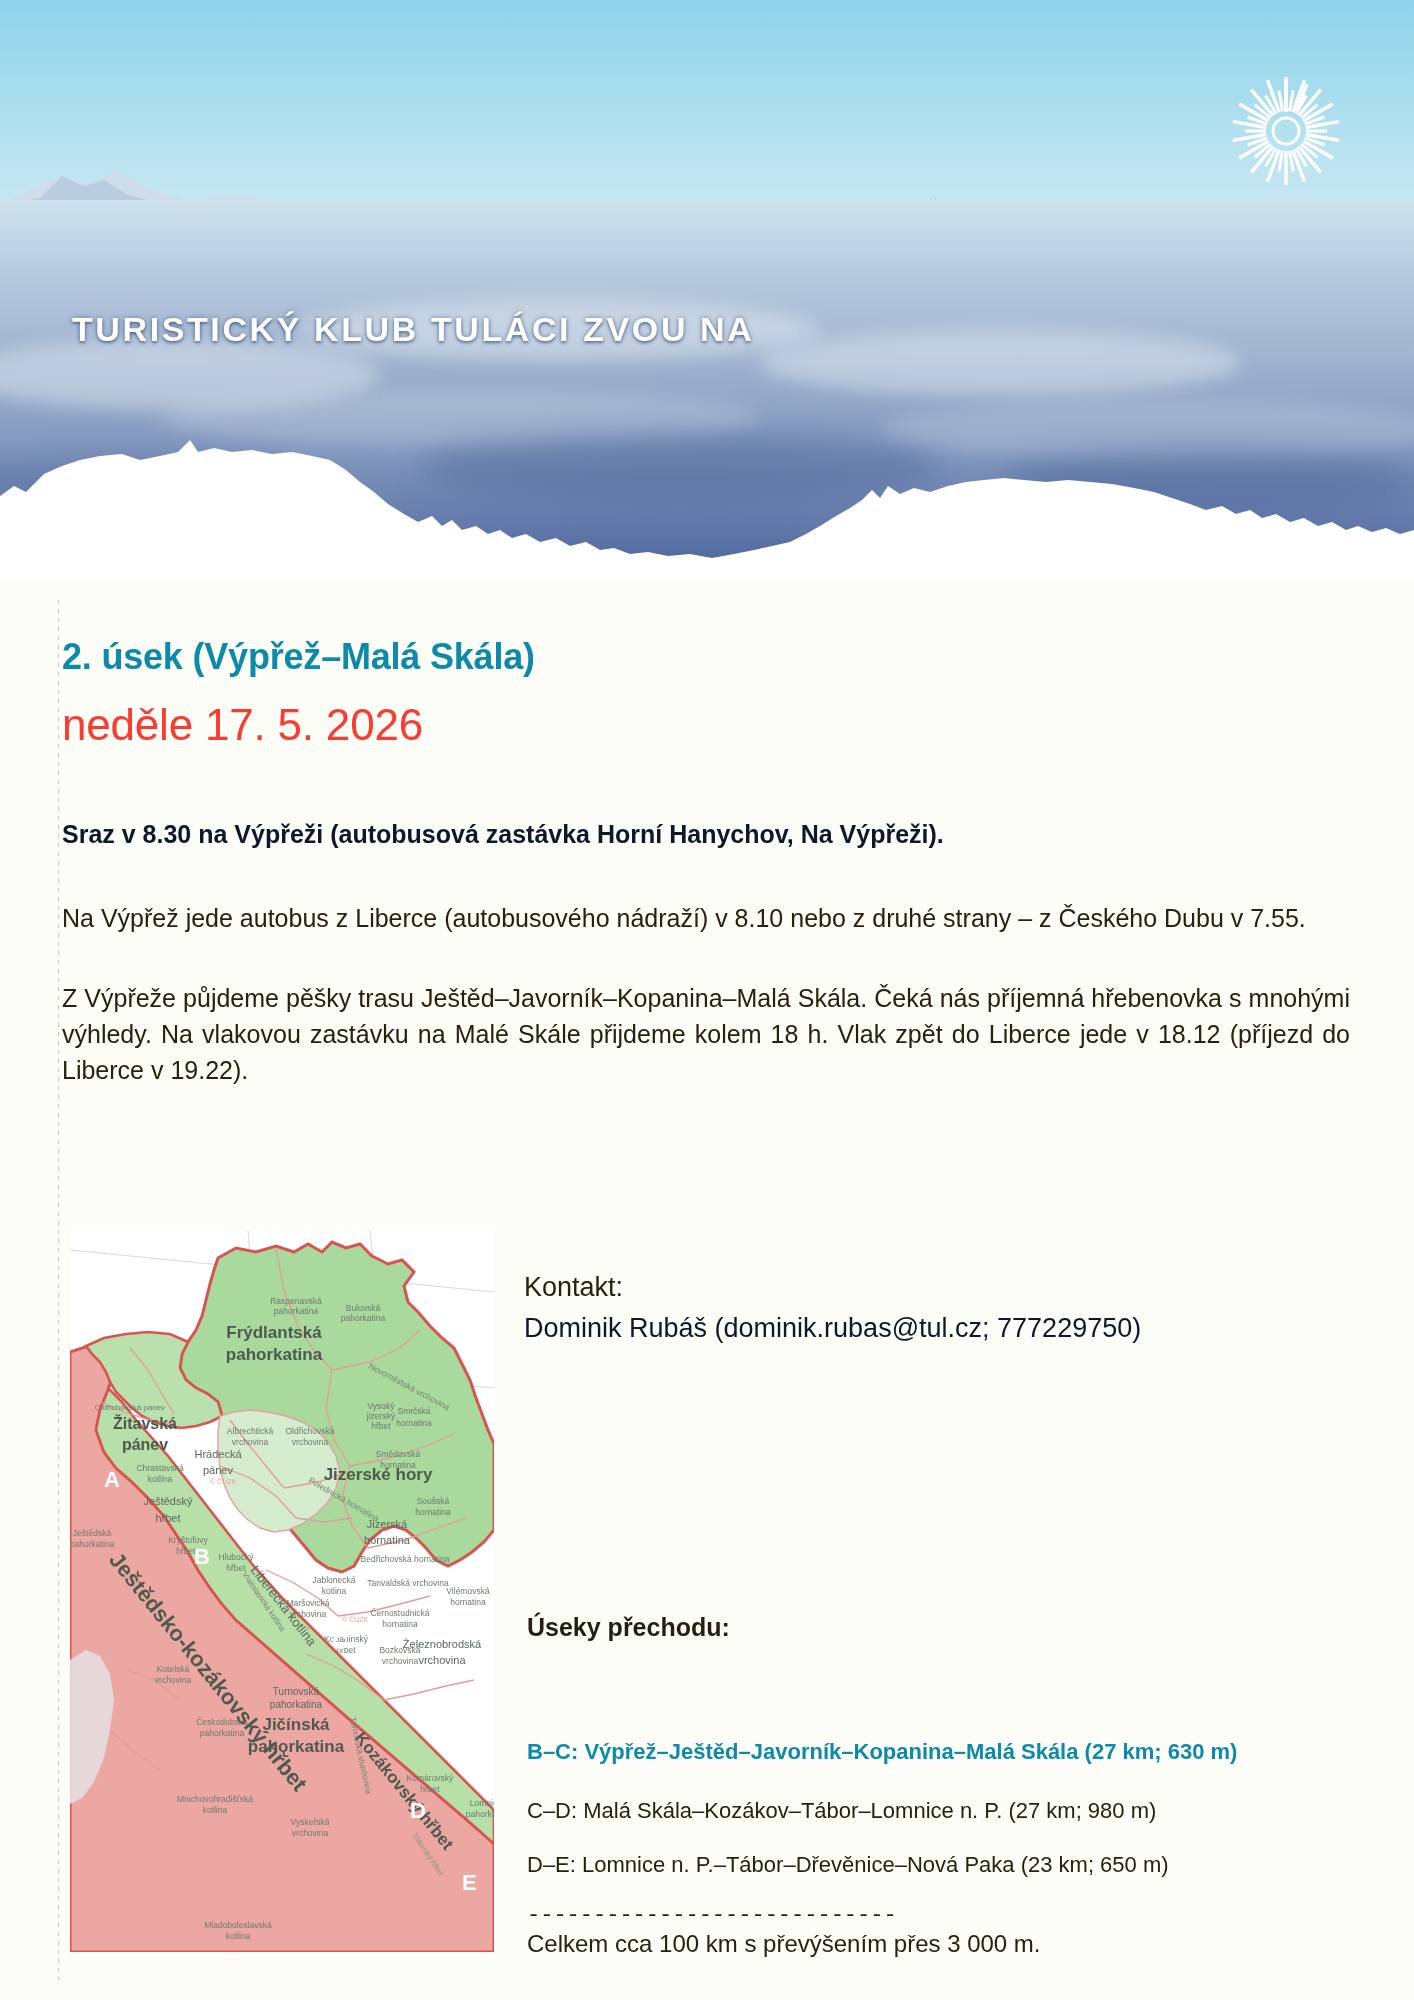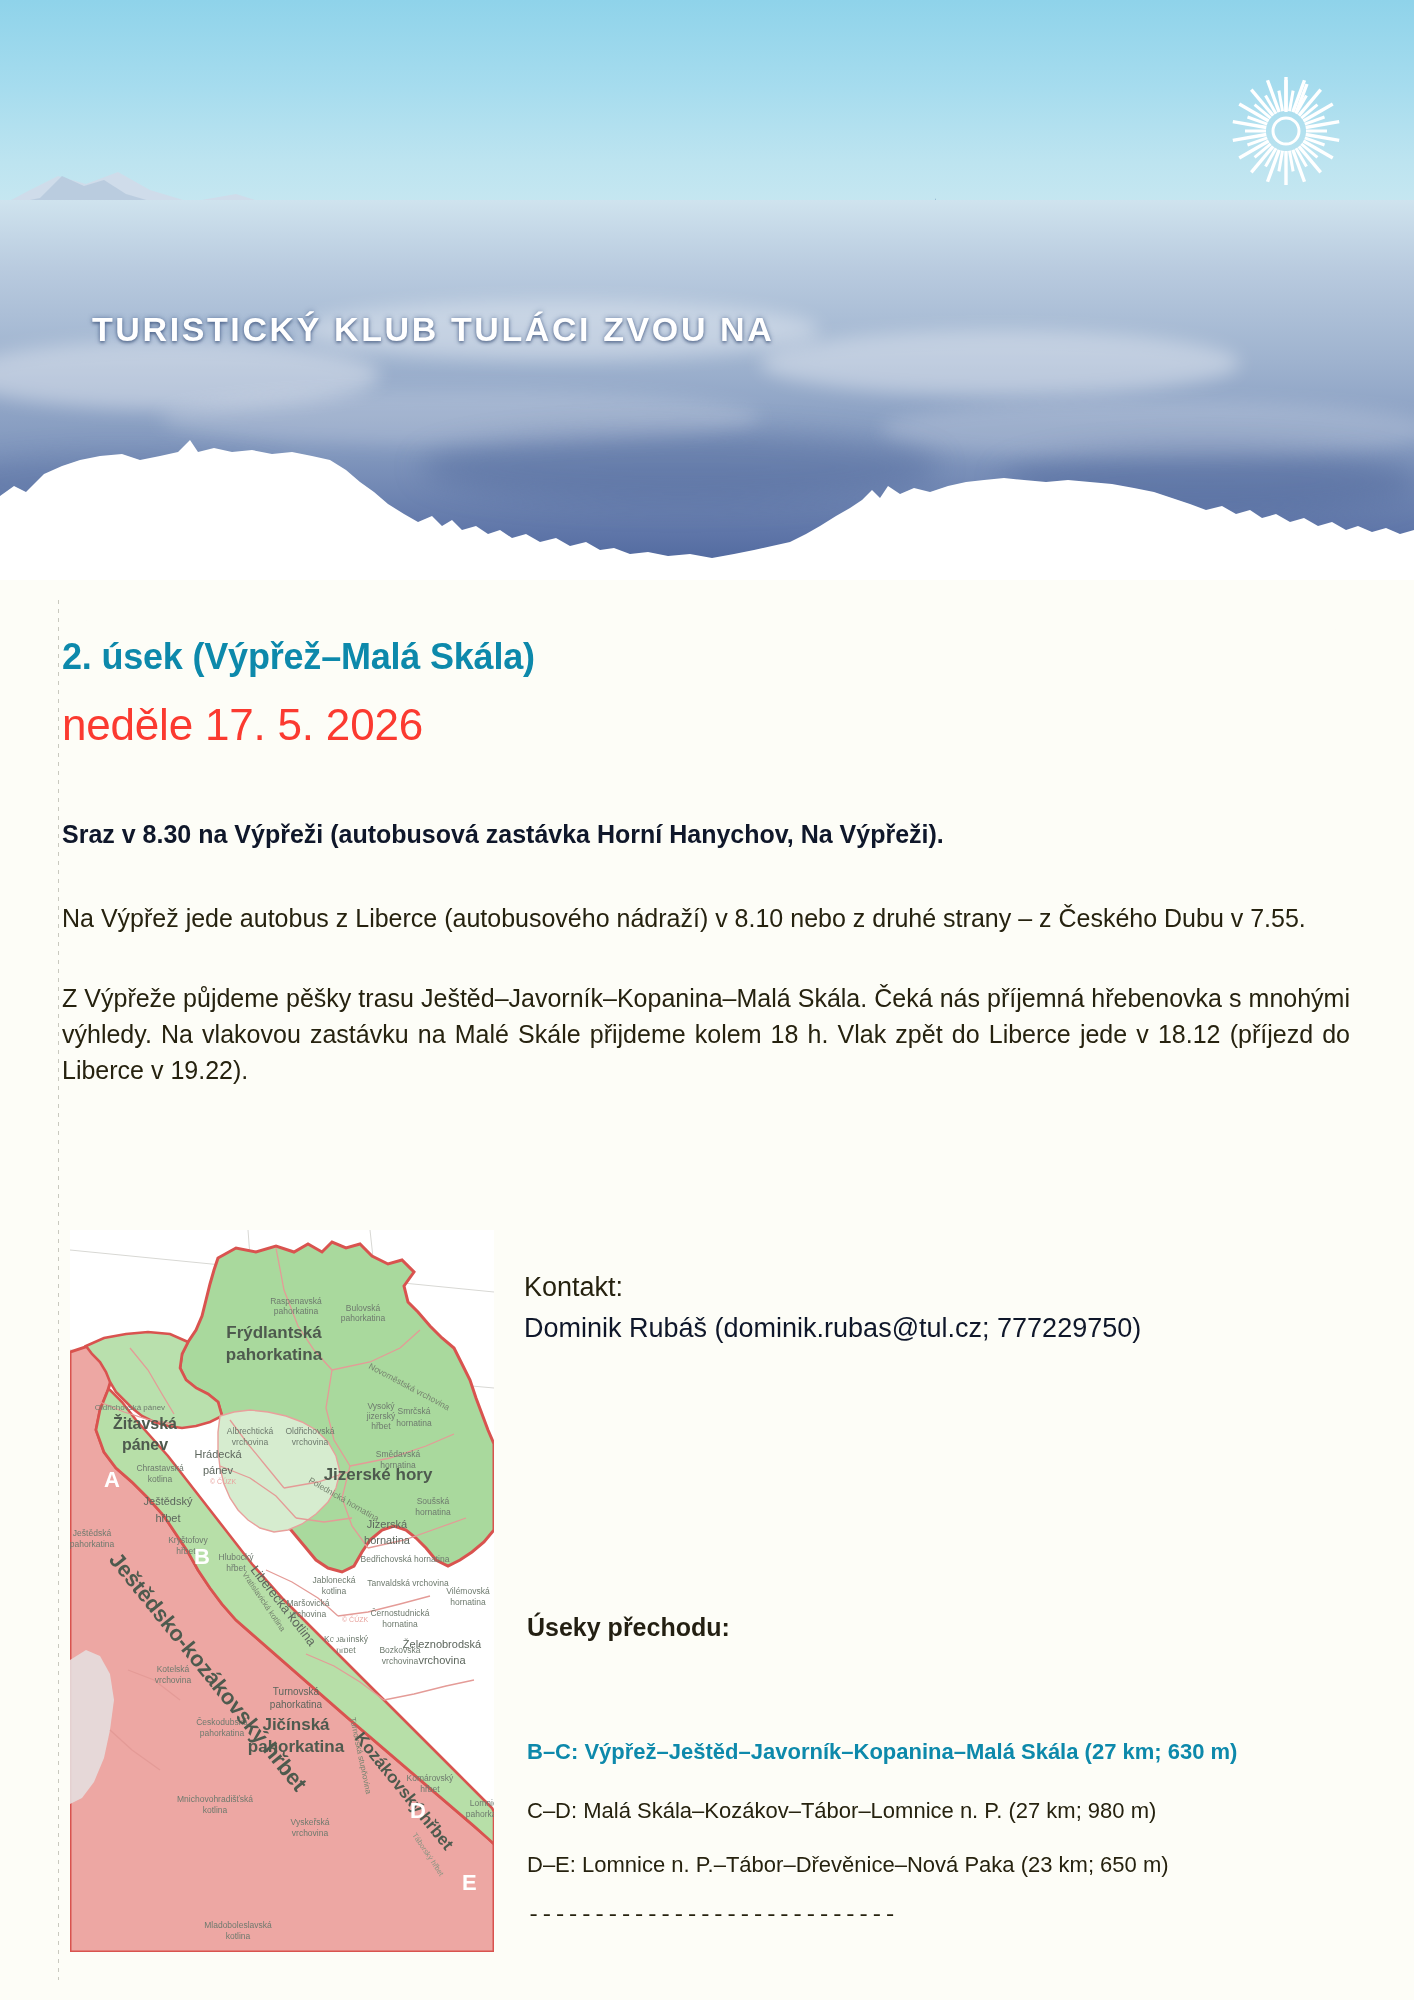--- a/index.html
+++ b/index.html
@@ -74,21 +74,20 @@
   
   .kicker {
     position: absolute;
     left: 72px; top: 310px;
     font-size: 34px;
     letter-spacing: 2.6px;
     font-weight: 600;
     color: #ffffff;
     text-shadow: 0 0 5px rgba(40,70,120,0.55), 0 2px 3px rgba(30,50,90,0.45);
     font-family: "Liberation Sans", sans-serif;
-    margin-left: 20px;
   }
   .hero-title {
     position: absolute;
     left: 62px; top: 390px;
     font-size: 52px;
     font-weight: 700;
     letter-spacing: 0.5px;
     color: #ffffff;
     text-shadow: 0 0 6px rgba(40,70,120,0.55), 0 2px 4px rgba(30,50,90,0.5);
     font-family: "Liberation Sans", sans-serif;
@@ -572,14 +571,15 @@
   </div>
 
   <div class="contact-label">Kontakt:</div>
   <div class="contact-value">Dominik Rubáš (dominik.rubas@tul.cz; 777229750)</div>
 
   <div class="sections-title">Úseky přechodu:</div>
   <div class="sec sec-1 highlight">B–C: Výpřež–Ještěd–Javorník–Kopanina–Malá Skála (27 km; 630 m)</div>
   <div class="sec sec-2">C–D: Malá Skála–Kozákov–Tábor–Lomnice n. P. (27 km; 980 m)</div>
   <div class="sec sec-3">D–E: Lomnice n. P.–Tábor–Dřevěnice–Nová Paka (23 km; 650 m)</div>
   <div class="divider-dashes">----------------------------</div>
+  <div class="total">Celkem cca 100 km s převýšením přes 3 000 m.</div>
 
 </div>
 
 </body></html>

